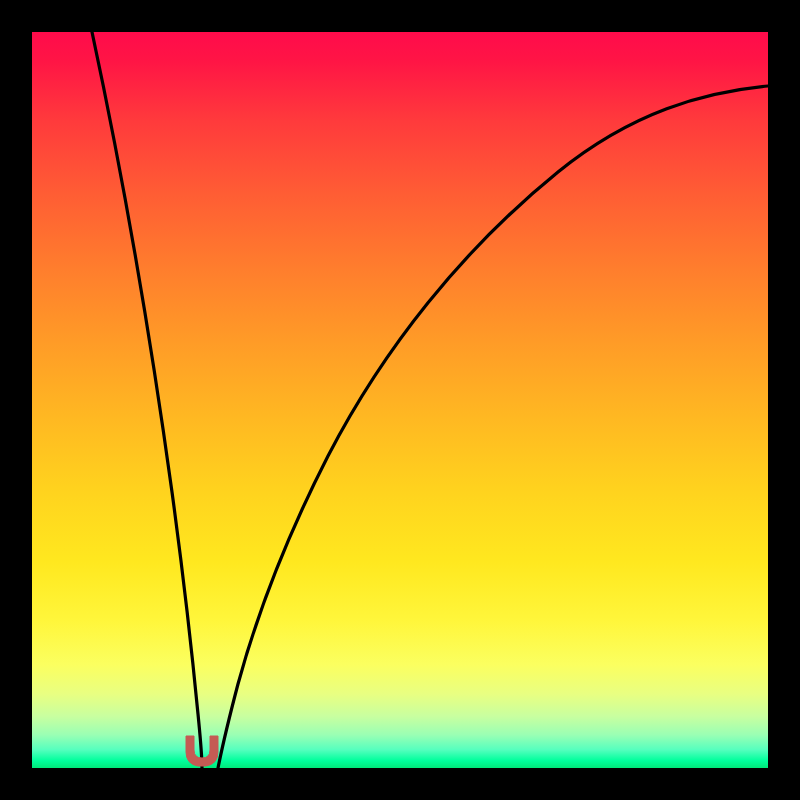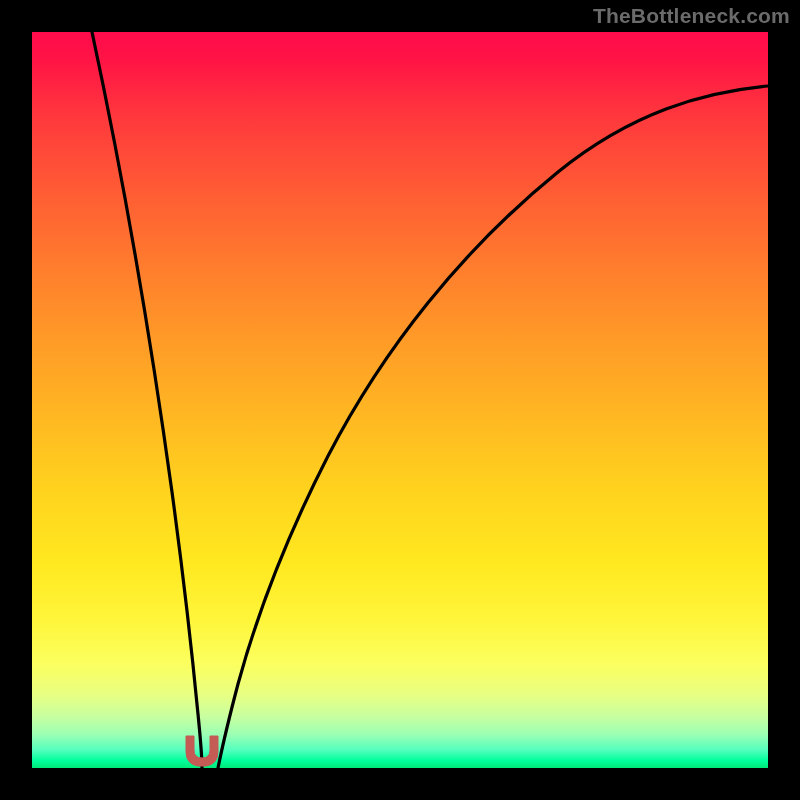--- a/index.html
+++ b/index.html
@@ -71,21 +71,20 @@
     height: 36px;
     left: 148px;
     bottom: -2px;
     pointer-events: none;
   }
 </style>
 </head>
 <body>
 
 <div class="frame">
-  <div class="watermark">TheBottleneck.com</div>
 
   <div class="plot">
     <div class="gradient"></div>
 
     <svg class="curves" viewBox="0 0 736 736" preserveAspectRatio="none">
       <path d="M 60 0
                C 90 140, 118 300, 140 460
                C 152 548, 160 620, 166 682
                C 169 712, 170 730, 170 736" fill="none" stroke="#000" stroke-width="3.2" stroke-linecap="round"></path>
       <path d="M 186 736

